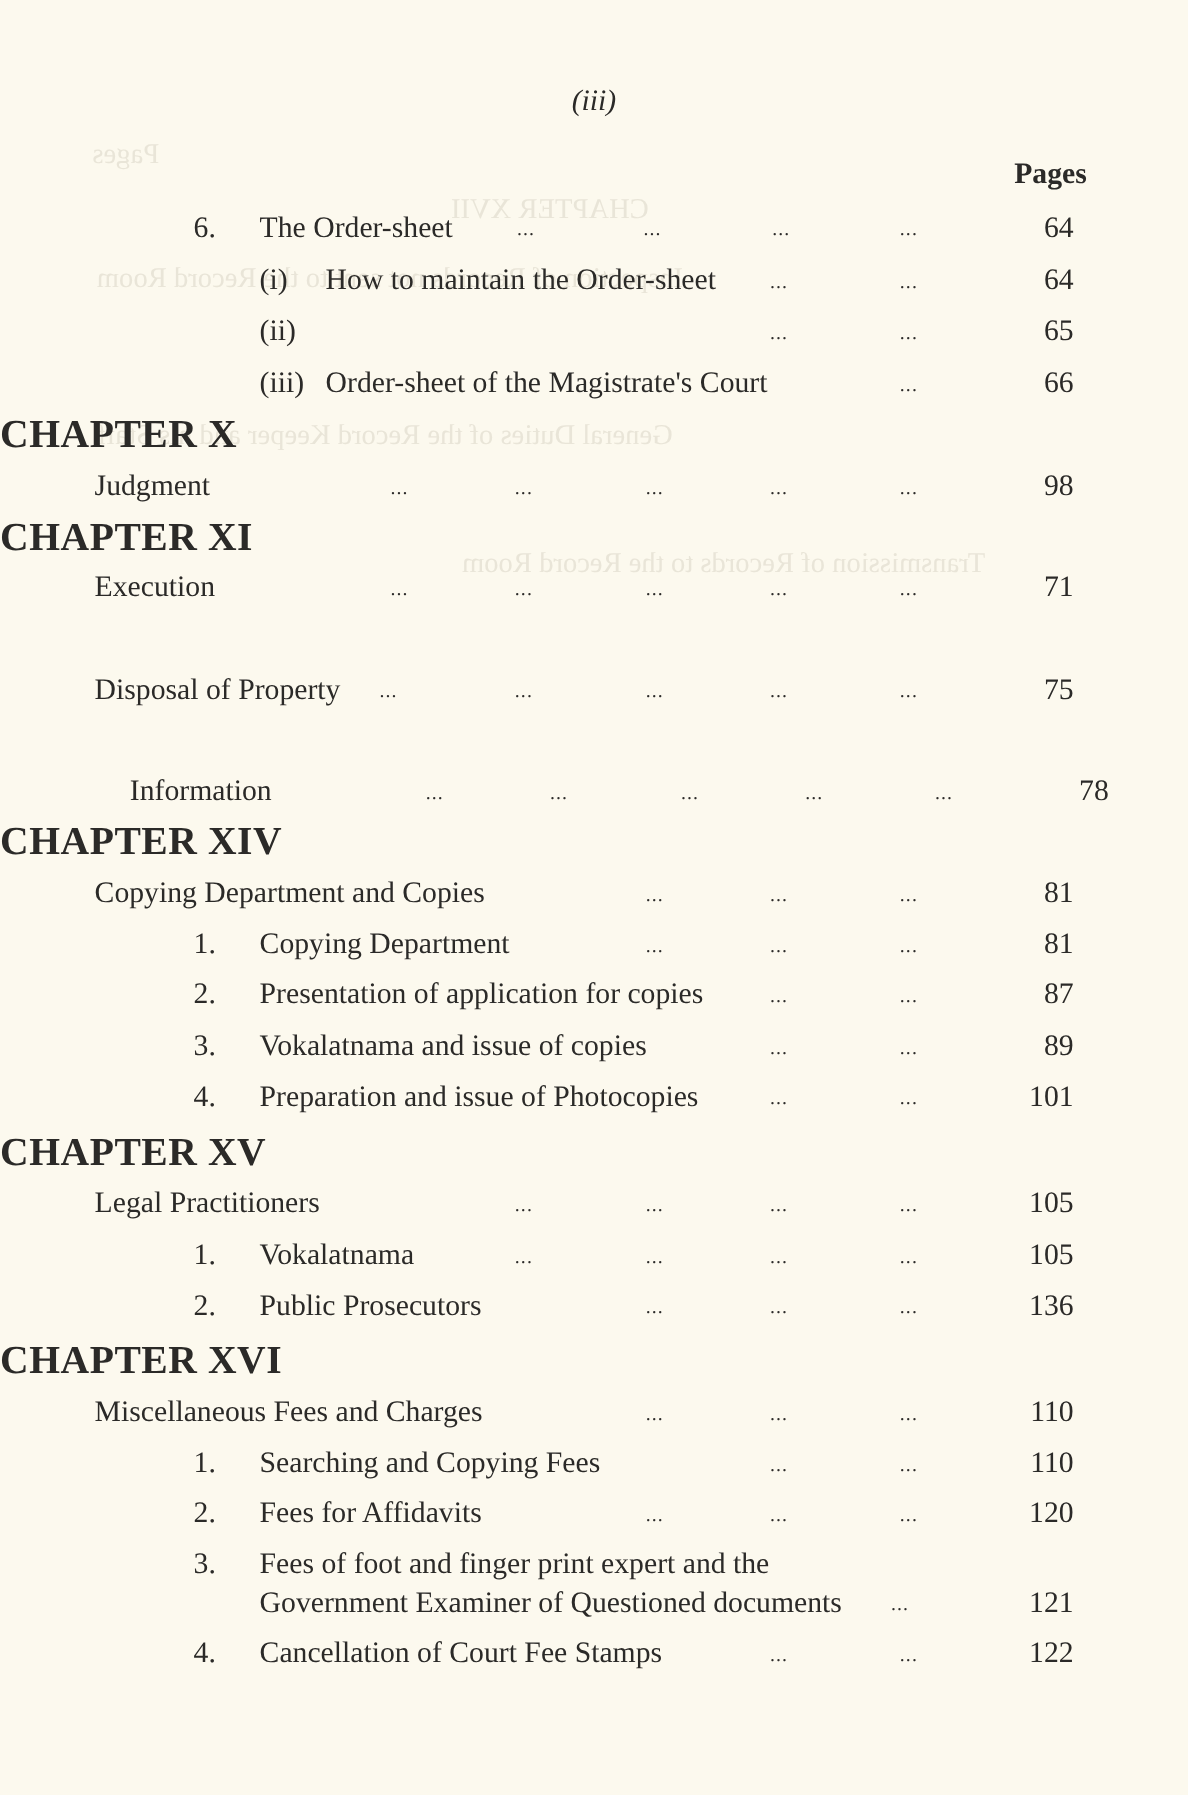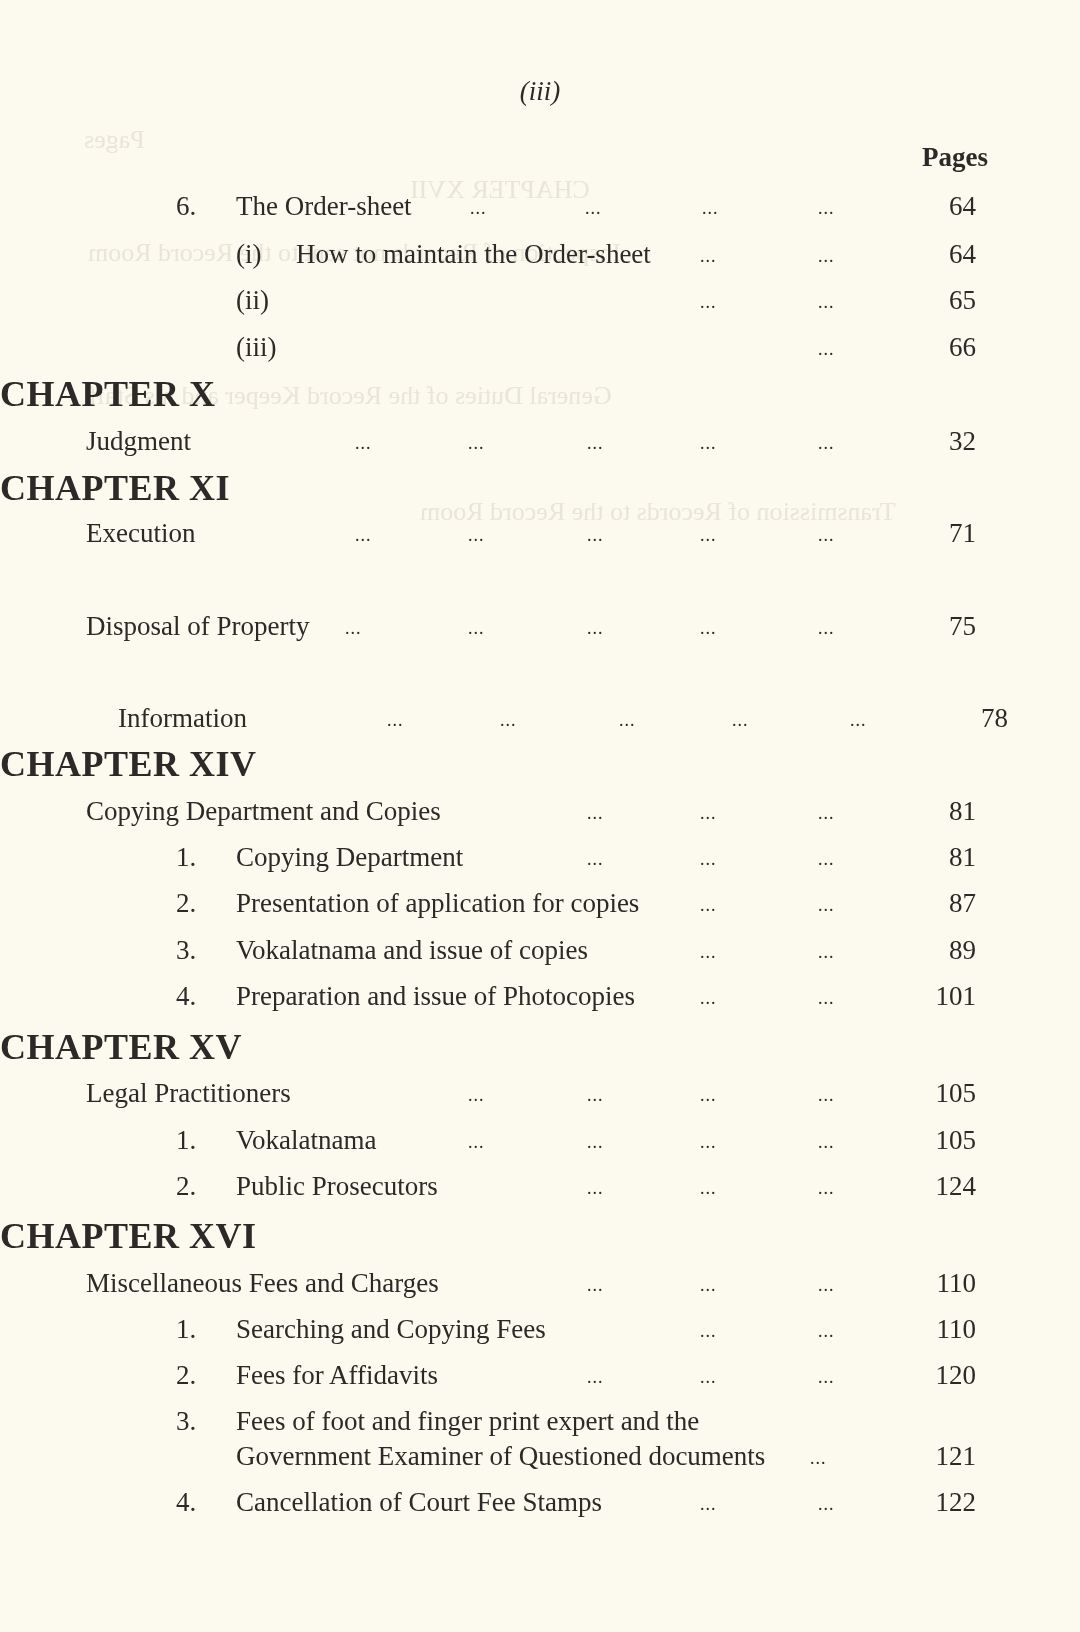--- a/index.html
+++ b/index.html
@@ -71,34 +71,35 @@
 
   <div class="row" style="top:283px;">
     <span class="sub-num">(ii)</span>
     <span class="dots" style="left:700px">...</span>
     <span class="dots" style="left:818px">...</span>
     <span class="page-no">65</span>
   </div>
 
   <div class="row" style="top:330px;">
     <span class="sub-num">(iii)</span>
+    <span class="title l2">Order-sheet of the Magistrate's Court</span>
     <span class="dots" style="left:818px">...</span>
     <span class="page-no">66</span>
   </div>
 
   <div class="chapter" style="top:377px;">CHAPTER X</div>
 
   <div class="row" style="top:424px;">
     <span class="title l0">Judgment</span>
     <span class="dots" style="left:355px">...</span>
     <span class="dots" style="left:468px">...</span>
     <span class="dots" style="left:587px">...</span>
     <span class="dots" style="left:700px">...</span>
     <span class="dots" style="left:818px">...</span>
-    <span class="page-no">32</span>
+    <span class="page-no">98</span>
   </div>
 
   <div class="chapter" style="top:471px;">CHAPTER XI</div>
 
   <div class="row" style="top:516px;">
     <span class="title l0">Execution</span>
     <span class="dots" style="left:355px">...</span>
     <span class="dots" style="left:468px">...</span>
     <span class="dots" style="left:587px">...</span>
     <span class="dots" style="left:700px">...</span>
@@ -191,21 +192,21 @@
     <span class="dots" style="left:818px">...</span>
     <span class="page-no">105</span>
   </div>
 
   <div class="row" style="top:1169px;">
     <span class="num">2.</span>
     <span class="title l1">Public Prosecutors</span>
     <span class="dots" style="left:587px">...</span>
     <span class="dots" style="left:700px">...</span>
     <span class="dots" style="left:818px">...</span>
-    <span class="page-no">124</span>
+    <span class="page-no">136</span>
   </div>
 
   <div class="chapter" style="top:1219px;">CHAPTER XVI</div>
 
   <div class="row" style="top:1266px;">
     <span class="title l0">Miscellaneous Fees and Charges</span>
     <span class="dots" style="left:587px">...</span>
     <span class="dots" style="left:700px">...</span>
     <span class="dots" style="left:818px">...</span>
     <span class="page-no">110</span>

